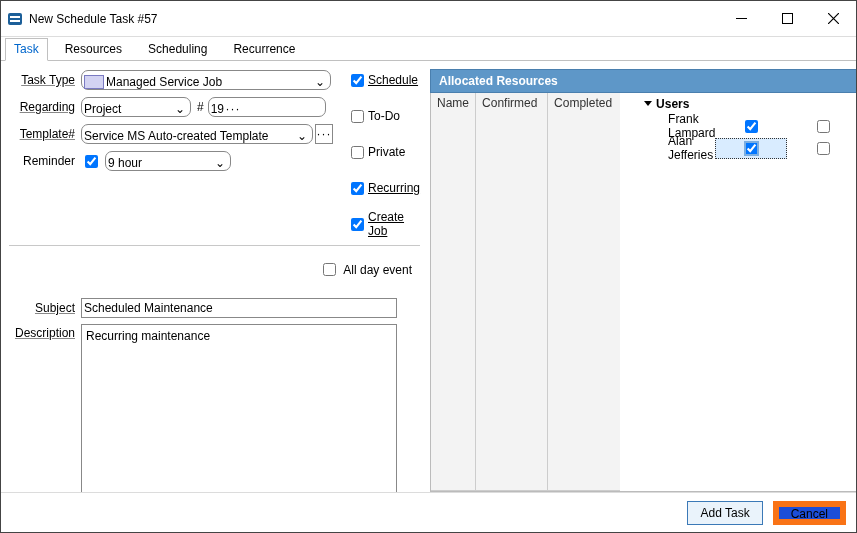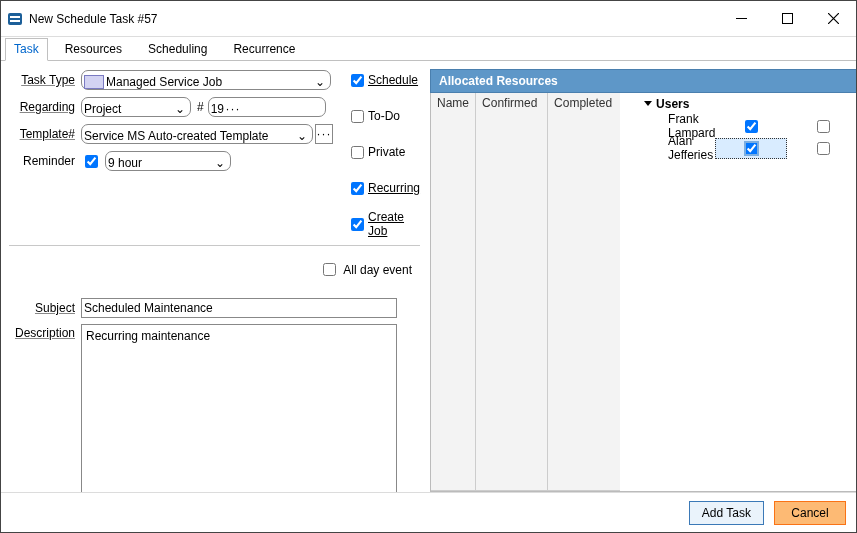--- a/index.html
+++ b/index.html
@@ -94,21 +94,21 @@
   .cell-name { flex:1; padding-left:48px; }
   .cell-conf, .cell-comp { width:72px; display:flex; justify-content:center; }
   .cell-conf.selected input { outline:2px solid #7aaee2; outline-offset: -1px; }
   .cell-conf.selected { background:#d9ecff; border:1px dotted #333; }
 
   .footer {
     height: 40px; border-top:1px solid #dcdcdc;
     display:flex; justify-content:flex-end; align-items:center; gap:10px; padding:8px 10px;
   }
   .btn {
-    min-width:72px; height:24px; border:1px solid #f97316; background:#fdba74;
+    min-width:72px; height:24px; border:6px solid #f97316; background:#1d4ed8;
     padding:0 12px; cursor:default;
   }
   .btn.primary { border:1px solid #3b79b7; background:#eaf3fb; }
   
   .ellipsis { width:18px; text-align:center; letter-spacing:1px;}
   .hashlbl { margin:0 4px 0 6px; }
   
   input[type=checkbox]{ width:13px; height:13px; }
 </style>
 </head>

